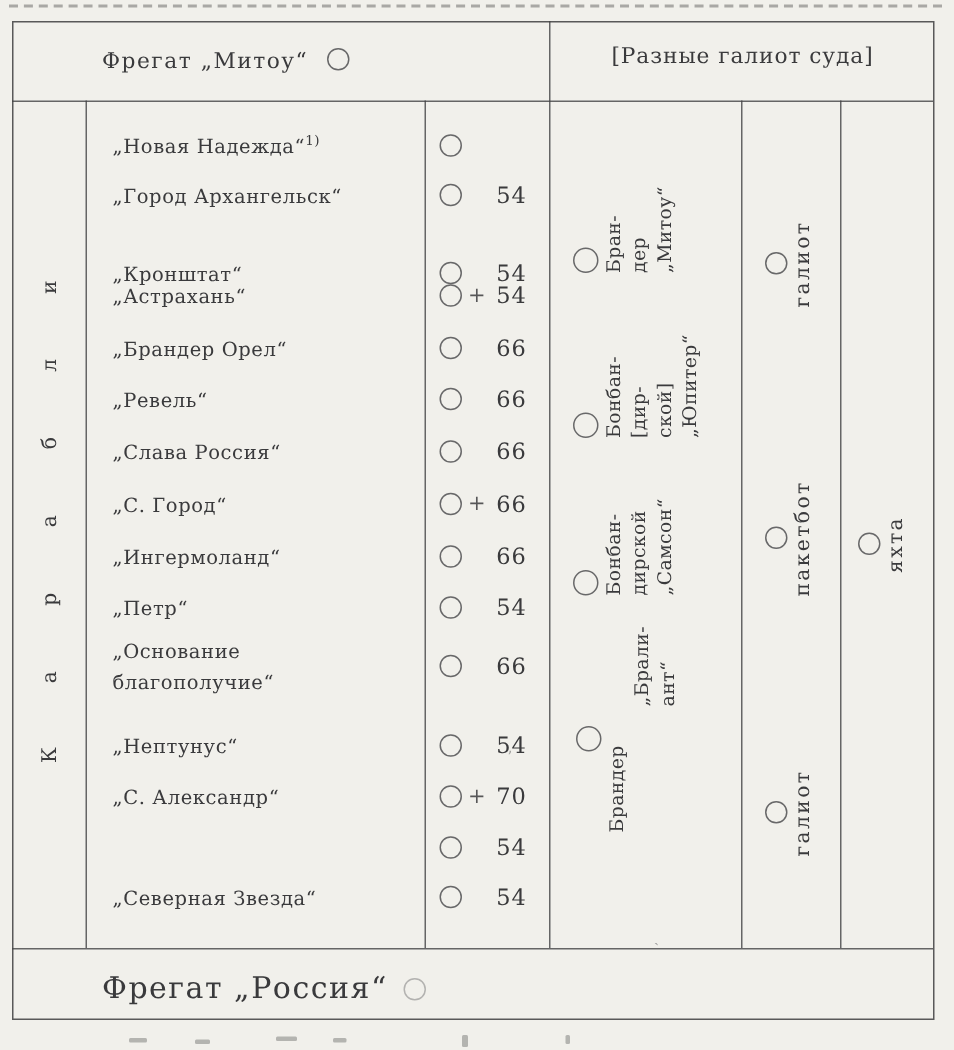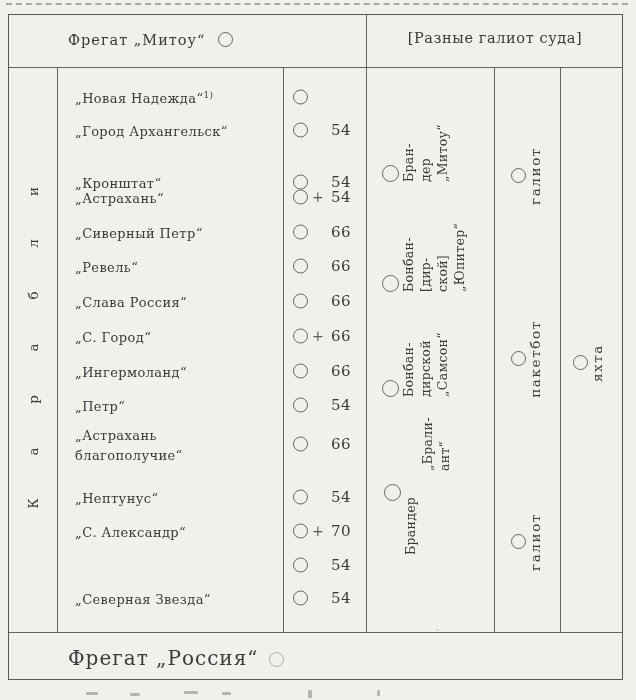--- a/index.html
+++ b/index.html
@@ -98,21 +98,21 @@
       <span class="cross"></span>
       <span class="guns">54</span>
   </div>
   <div class="ship-row" style="top:186px;">
     <span class="nmwrap"><span class="nm">„Астрахань“</span><sup></sup></span>
     <span class="circ"></span>
       <span class="cross">+</span>
       <span class="guns">54</span>
   </div>
   <div class="ship-row" style="top:221px;">
-    <span class="nmwrap"><span class="nm">„Сиверный Петр“</span><sup></sup></span>
+    <span class="nmwrap"><span class="nm">„Брандер Орел“</span><sup></sup></span>
     <span class="circ"></span>
       <span class="cross"></span>
       <span class="guns">66</span>
   </div>
   <div class="ship-row" style="top:255px;">
     <span class="nmwrap"><span class="nm">„Ревель“</span><sup></sup></span>
     <span class="circ"></span>
       <span class="cross"></span>
       <span class="guns">66</span>
   </div>
@@ -134,21 +134,21 @@
       <span class="cross"></span>
       <span class="guns">66</span>
   </div>
   <div class="ship-row" style="top:394px;">
     <span class="nmwrap"><span class="nm">„Петр“</span><sup></sup></span>
     <span class="circ"></span>
       <span class="cross"></span>
       <span class="guns">54</span>
   </div>
   <div class="ship-row" style="top:422px; height:44px;">
-    <span class="nmwrap"><span class="nm">„Астрахань</span><sup></sup><div class="nm2">благополучие“</div></span>
+    <span class="nmwrap"><span class="nm">„Основание</span><sup></sup><div class="nm2">благополучие“</div></span>
     <span class="circ"></span>
       <span class="cross"></span>
       <span class="guns">66</span>
   </div>
   <div class="ship-row" style="top:486px;">
     <span class="nmwrap"><span class="nm">„Нептунус“</span><sup></sup></span>
     <span class="circ"></span>
       <span class="cross"></span>
       <span class="guns">54</span>
   </div>

